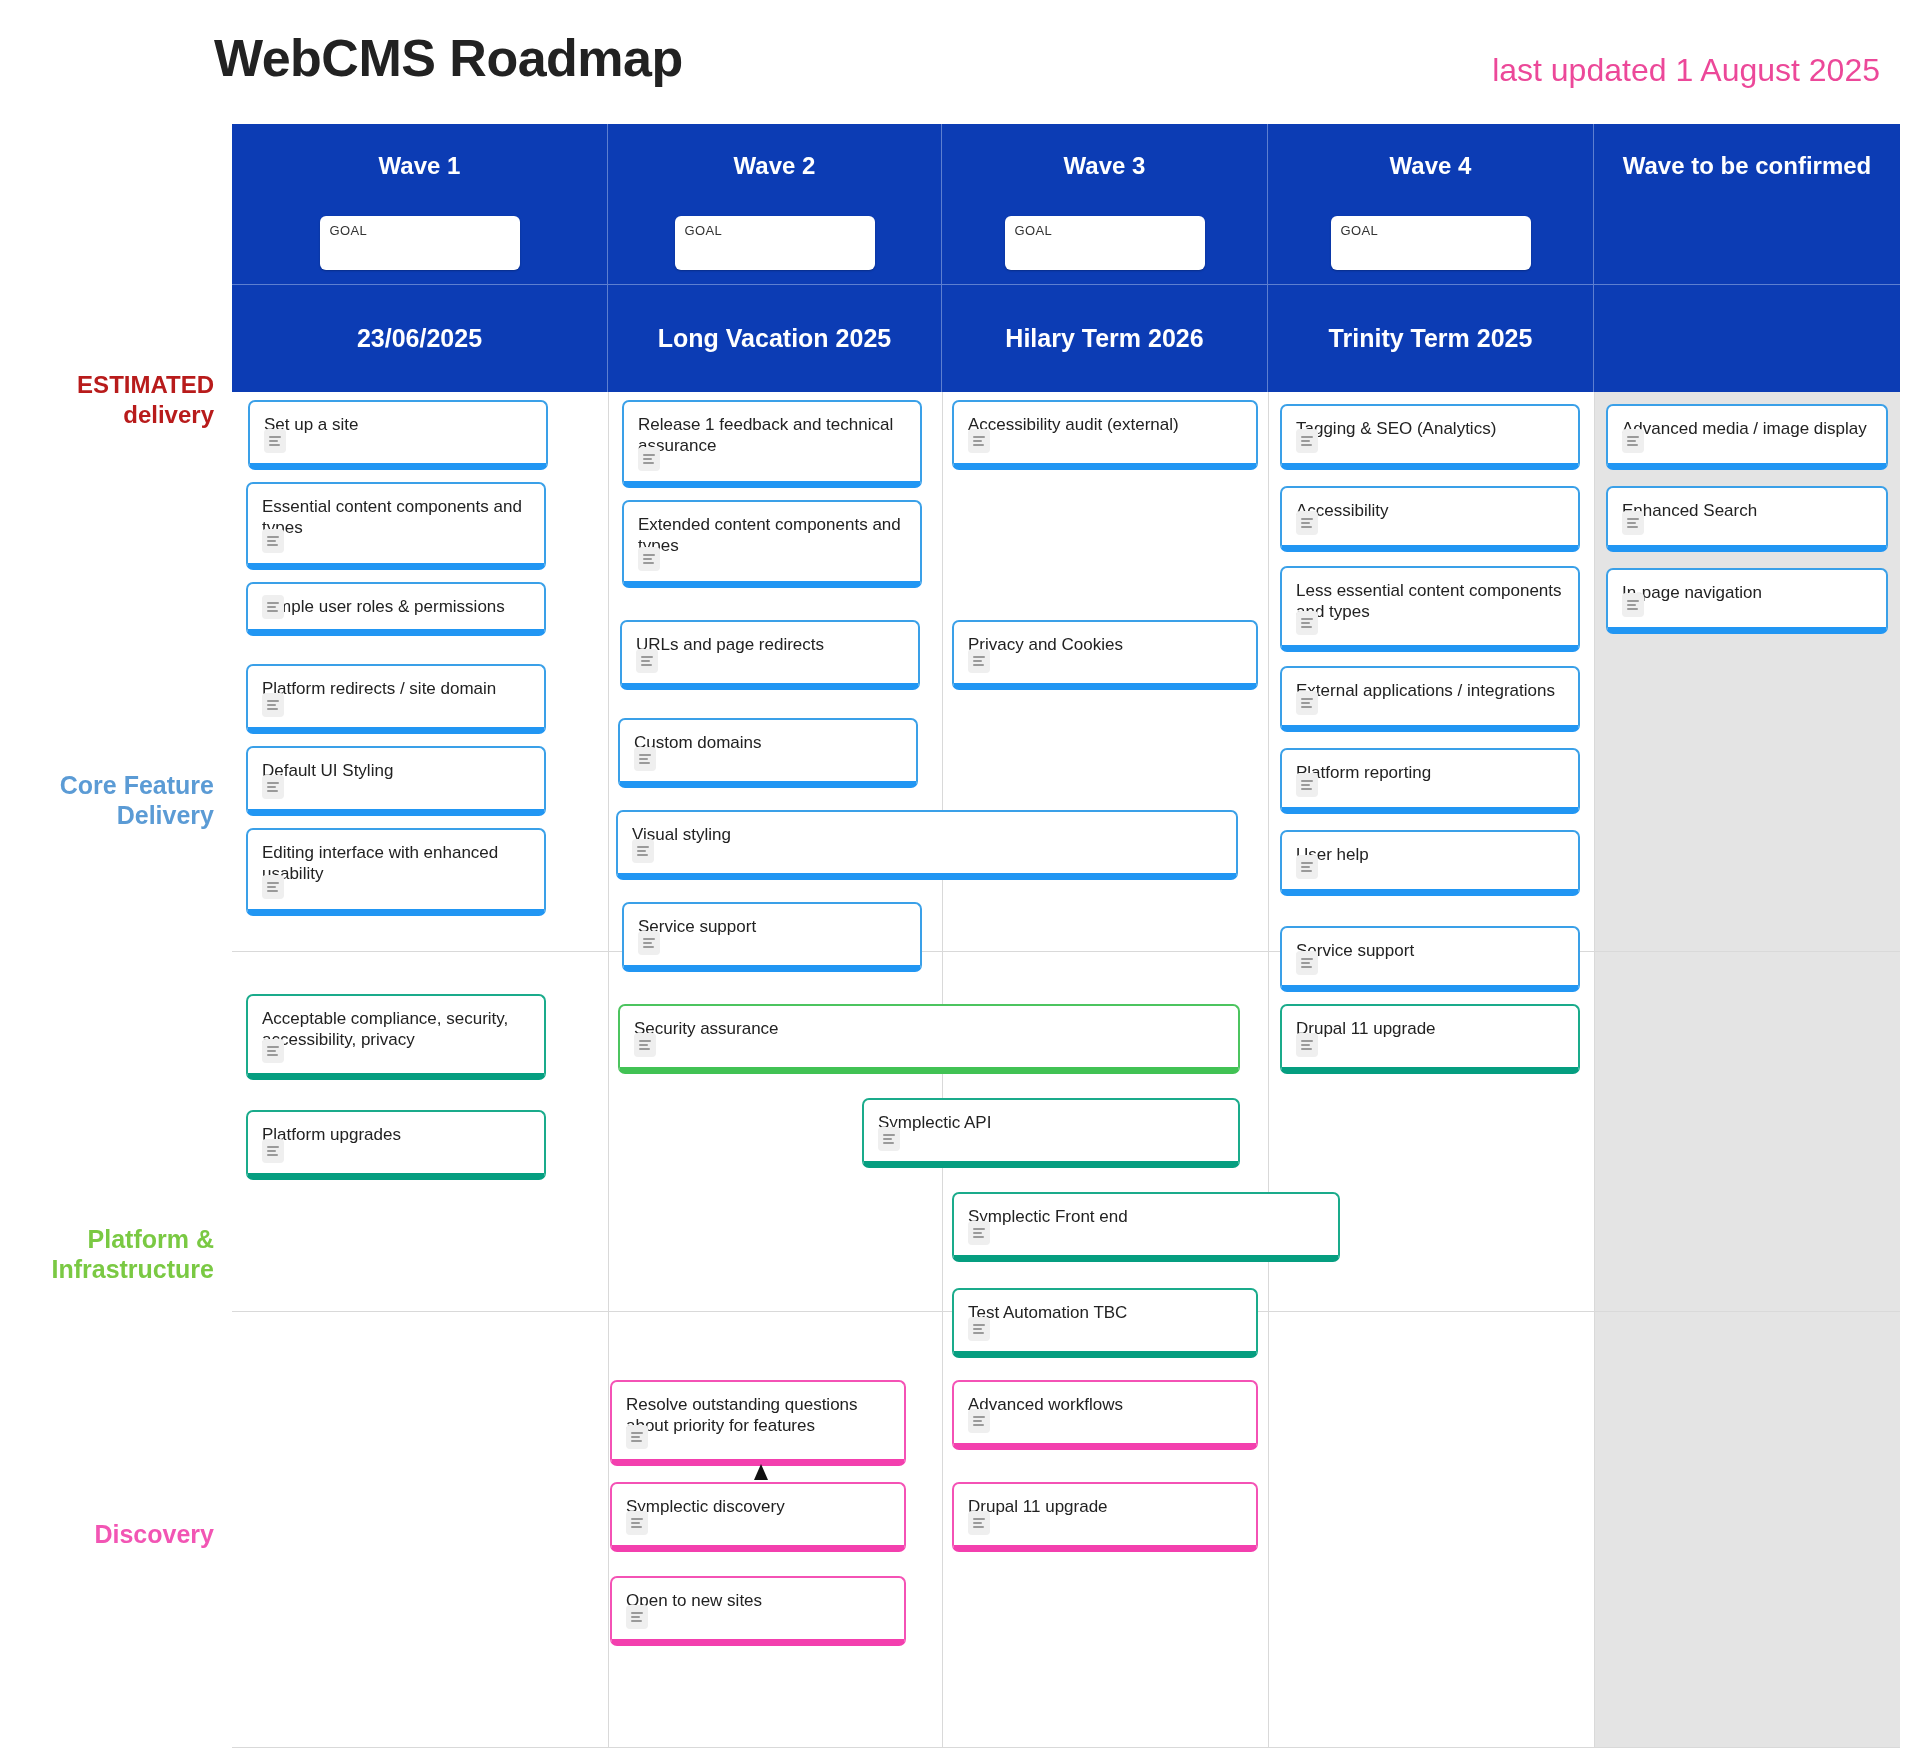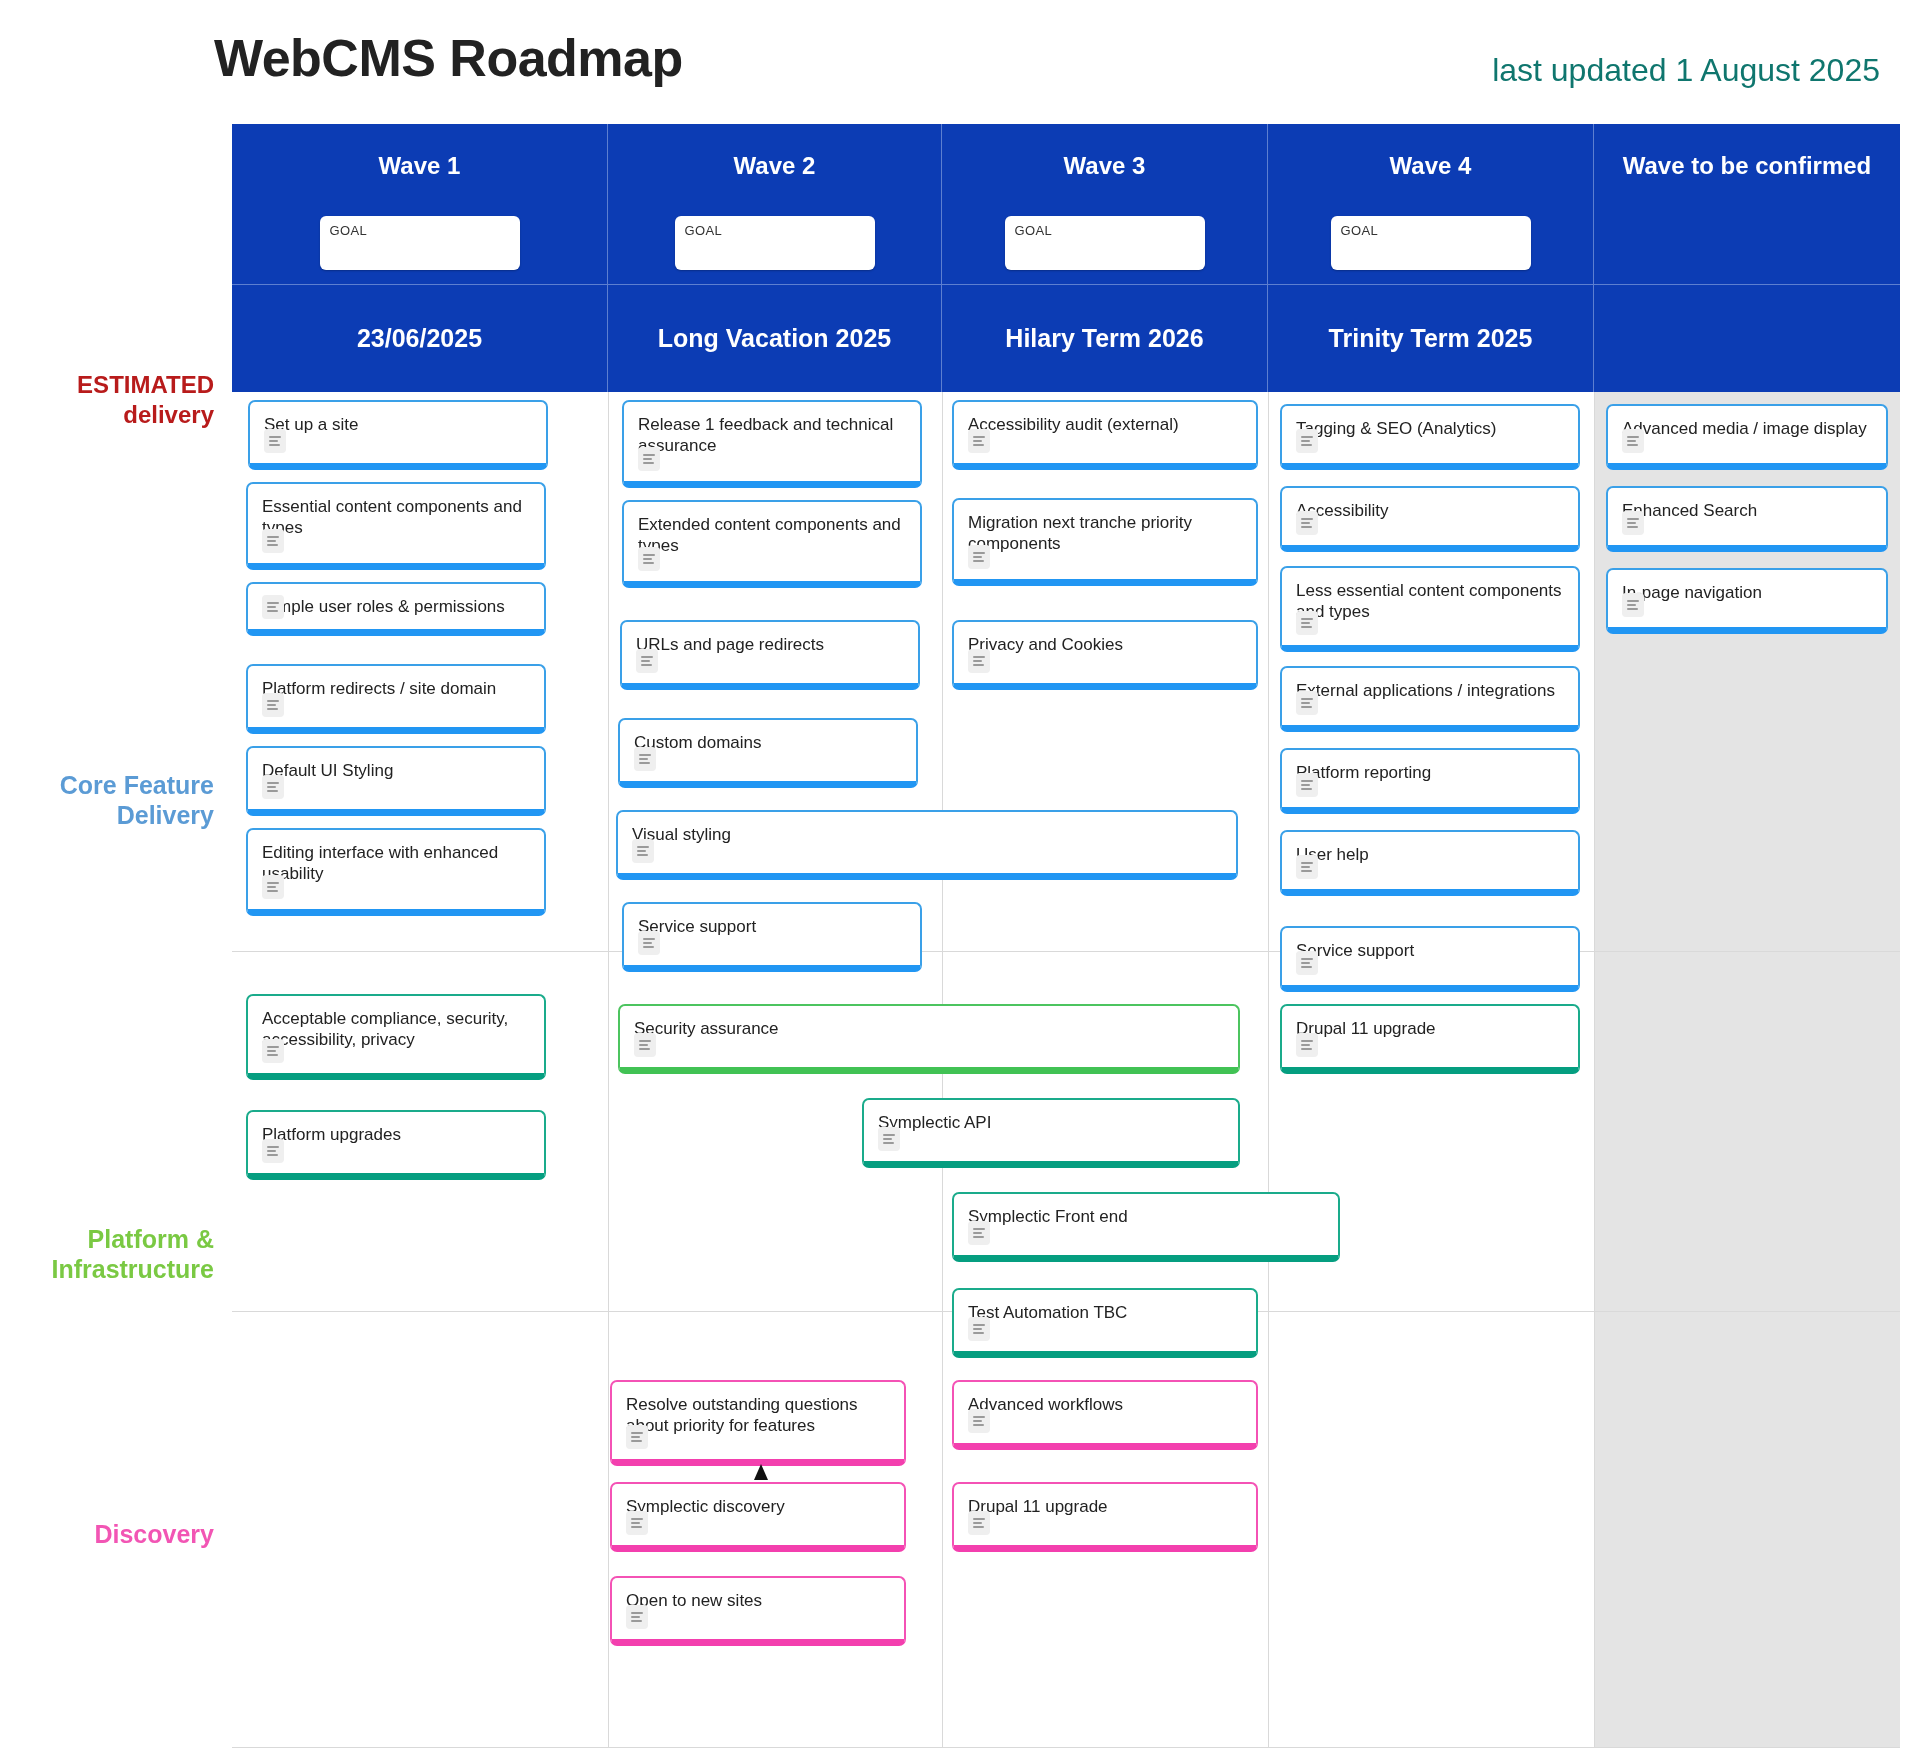--- a/index.html
+++ b/index.html
@@ -20,21 +20,21 @@
     width: 1920px; height: 118px;
     display: flex; align-items: center;
   }
   .title {
     position: absolute; left: 214px; top: 28px;
     font-size: 52px; font-weight: 700; color: #222222;
     letter-spacing: -0.5px; white-space: nowrap;
   }
   .subtitle {
     position: absolute; right: 40px; top: 52px;
-    font-size: 32px; font-weight: 400; color: #0f766e;
+    font-size: 32px; font-weight: 400; color: #ec4899;
     white-space: nowrap;
   }
 
   
   .board {
     position: absolute;
     left: 232px; top: 124px;
     width: 1668px; height: 1624px;
   }
   .rowlabels {
@@ -350,28 +350,20 @@
       </div>
 
       <div class="card blue" style="left:720px;top:8px;width:306px;height:70px">
         <div class="label">Accessibility audit (external)</div>
         <div class="noteicon">
             <i></i>
             <i></i>
             <i></i>
           </div>
       </div>
-      <div class="card blue" style="left:720px;top:106px;width:306px;height:88px">
-        <div class="label">Migration next tranche priority components</div>
-        <div class="noteicon">
-            <i></i>
-            <i></i>
-            <i></i>
-          </div>
-      </div>
       <div class="card blue" style="left:720px;top:228px;width:306px;height:70px">
         <div class="label">Privacy and Cookies</div>
         <div class="noteicon">
             <i></i>
             <i></i>
             <i></i>
           </div>
       </div>
 
       <div class="card blue" style="left:1048px;top:12px;width:300px;height:66px">

